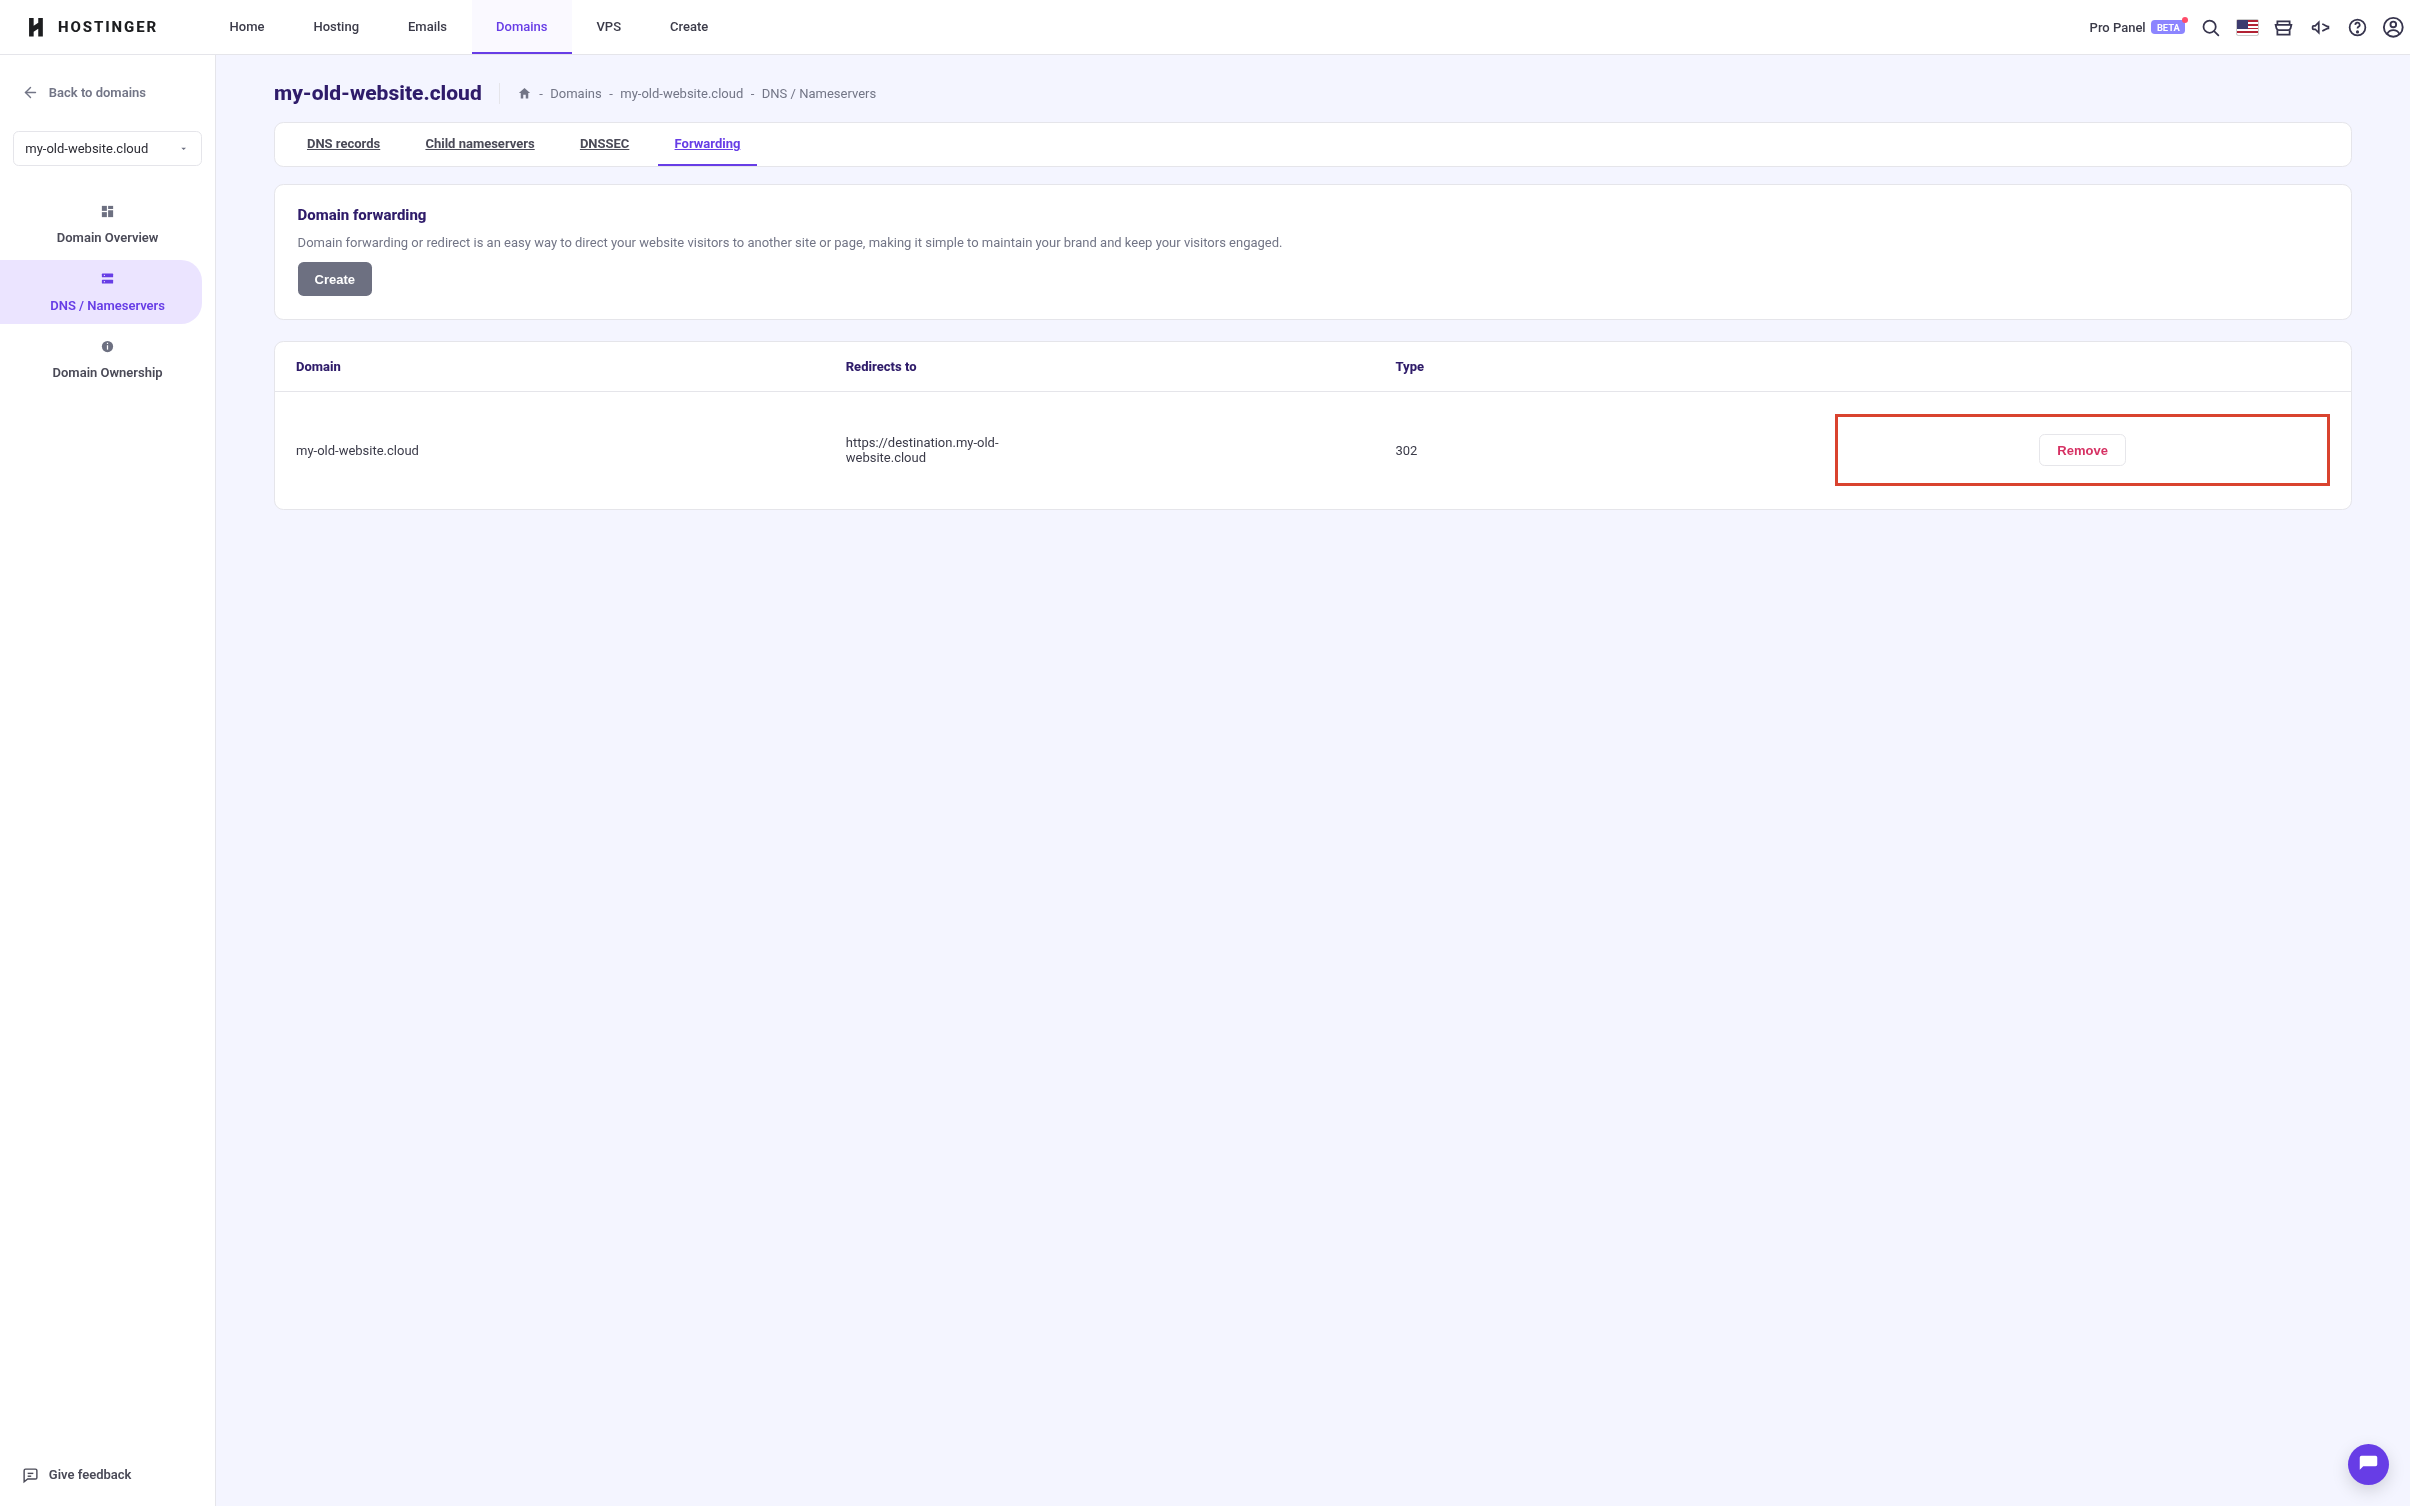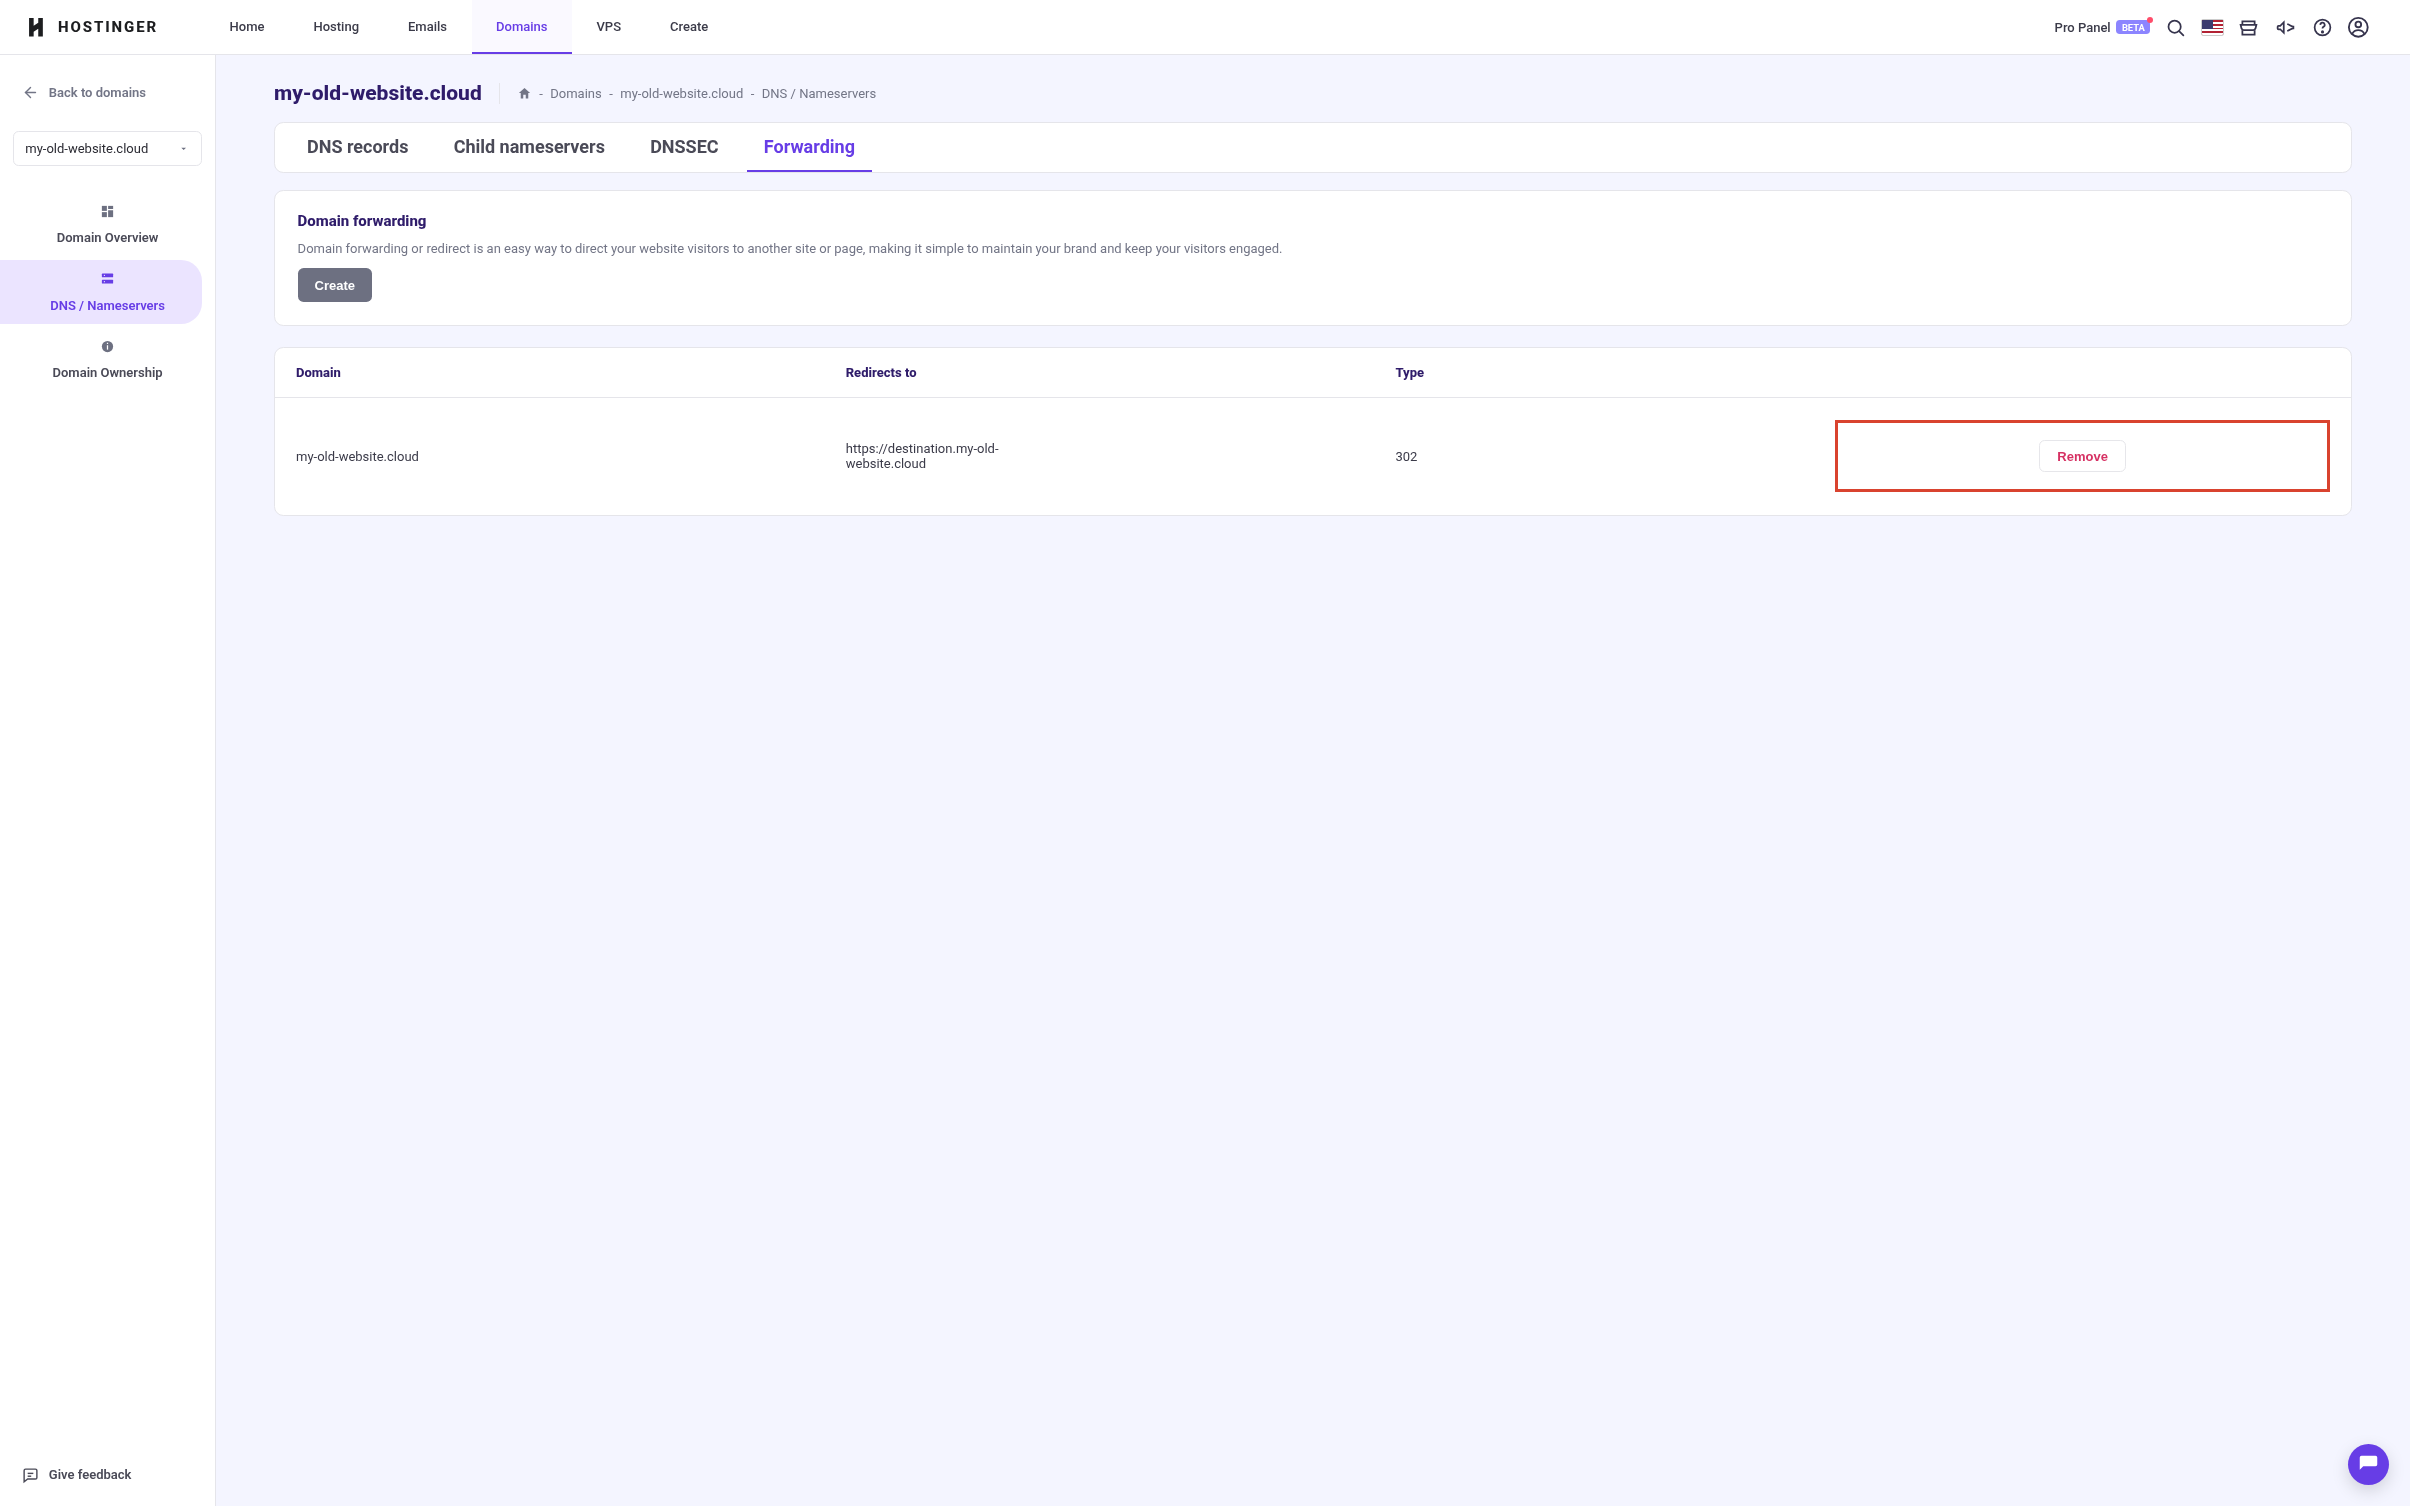--- a/index.html
+++ b/index.html
@@ -21,21 +21,21 @@
     color: var(--text-body);
     font-size: 13px;
   }
 
   
   .topnav {
     display: flex;
     align-items: center;
     height: 55px;
     border-bottom: 0.9px solid var(--border);
-    padding: 0 40px 0 26px;
+    padding: 0 5px 0 26px;
     background: #fff;
   }
   .logo {
     display: flex;
     align-items: center;
     gap: 7.5px;
     font-weight: 800;
     font-size: 15px;
     letter-spacing: 1.9px;
     color: #1d1e20;
@@ -206,23 +206,24 @@
   .breadcrumb .sep { color: var(--text-muted); }
   .breadcrumb .home { color: var(--text-muted); display:flex; }
 
   .tabs-card {
     background:#fff; border:0.9px solid var(--border); border-radius:9.4px;
     display:flex; align-items:stretch; padding: 0 9.4px;
   }
   .tab {
     padding: 13px 17px;
     margin: 0 5.6px;
-    font-size:18px; font-weight:700; color:#4a4a57;
+    font-size:13px; font-weight:700; color:#4a4a57;
     border-bottom: 2.8px solid transparent;
     cursor:pointer;
+    text-decoration:underline;
   }
   .tab.active { color: var(--purple-active); border-bottom-color: var(--purple-active); }
 
   .panel {
     background:#fff; border:0.9px solid var(--border); border-radius:9.4px;
     margin-top:17px; padding: 21px 22.6px 22.6px 22.6px;
   }
   .panel-title {
     font-size:15px; font-weight:800; color: var(--text-dark); margin-bottom:9.4px;
   }

